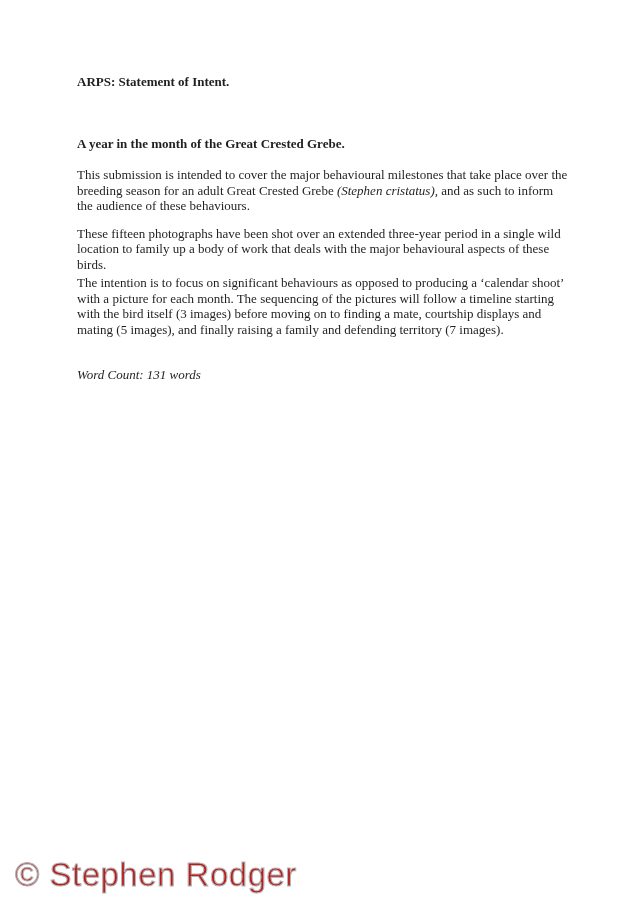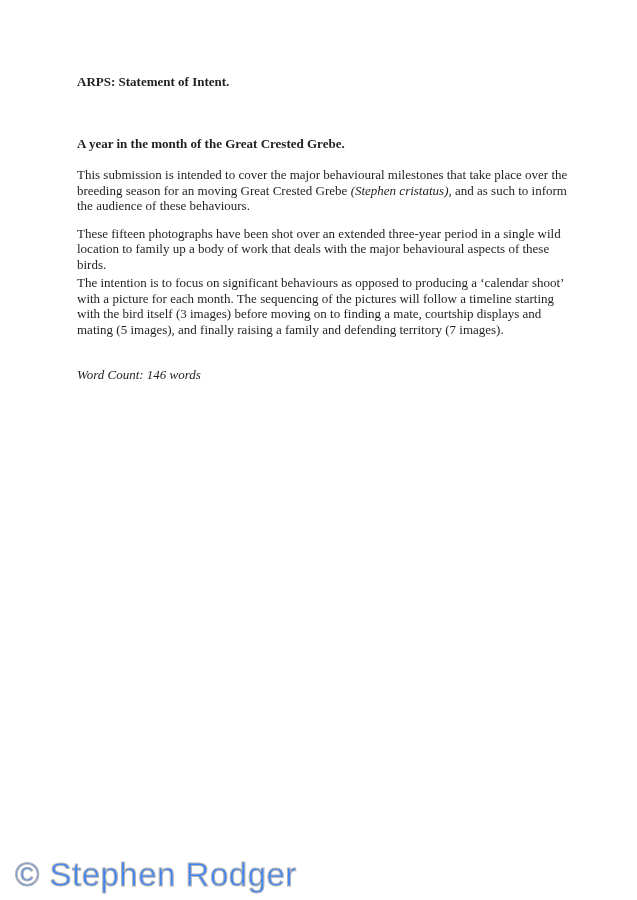--- a/index.html
+++ b/index.html
@@ -44,37 +44,37 @@
     margin-top: 30px;
     font-style: italic;
   }
   .watermark {
     position: absolute;
     left: 15px;
     bottom: 6px;
     font-family: "Liberation Sans", sans-serif;
     font-size: 33px;
     letter-spacing: 0.5px;
-    color: #3b82f6;
+    color: #b91c1c;
     -webkit-text-stroke: 1.1px #b5b5b5;
   }
 </style>
 </head>
 <body>
 
 <div class="page">
   <div class="content">
 
     <h1 class="doc-title">ARPS: Statement of Intent.</h1>
 
     <h2 class="doc-subtitle">A year in the month of the Great Crested Grebe.</h2>
 
-    <p class="para-1"><span>This submission is intended to cover the major behavioural milestones that take place over the breeding season for an moving Great Crested Grebe </span><span class="latin-name">(Stephen cristatus),</span><span> and as such to inform the audience of these behaviours.</span></p>
+    <p class="para-1"><span>This submission is intended to cover the major behavioural milestones that take place over the breeding season for an adult Great Crested Grebe </span><span class="latin-name">(Stephen cristatus),</span><span> and as such to inform the audience of these behaviours.</span></p>
 
     <p class="para-2">These fifteen photographs have been shot over an extended three-year period in a single wild location to family up a body of work that deals with the major behavioural aspects of these birds.</p>
 
     <p class="para-3">The intention is to focus on significant behaviours as opposed to producing a ‘calendar shoot’ with a picture for each month. The sequencing of the pictures will follow a timeline starting with the bird itself (3 images) before moving on to finding a mate, courtship displays and mating (5 images), and finally raising a family and defending territory (7 images).</p>
 
-    <p class="word-count">Word Count: 146 words</p>
+    <p class="word-count">Word Count: 131 words</p>
   </div>
 
   <div class="watermark">© Stephen Rodger</div>
 </div>
 
 </body></html>

